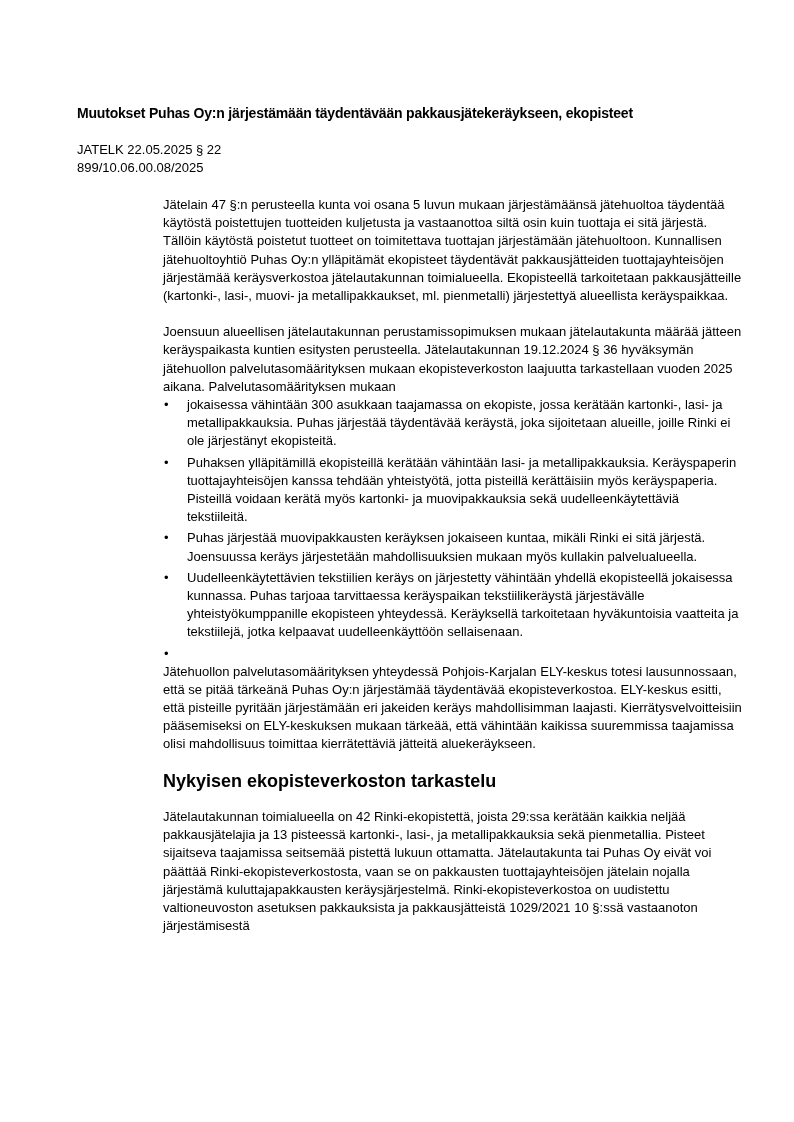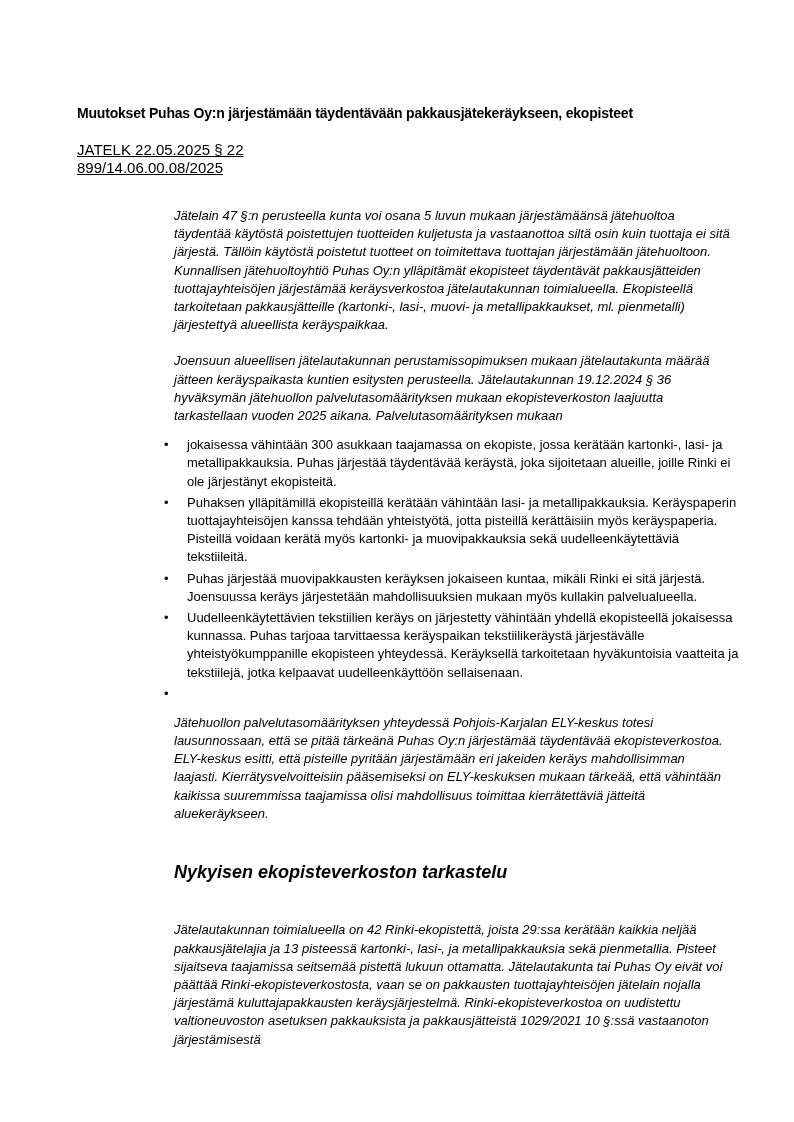--- a/index.html
+++ b/index.html
@@ -5,45 +5,45 @@
   html, body { margin: 0; padding: 0; background: #ffffff; }
   body {
     width: 794px; height: 1122px; position: relative; overflow: hidden;
     font-family: "Liberation Sans", sans-serif; color: #000;
   }
   .page { position: absolute; left: 0; top: 16px; width: 770px; height: 1122px; padding-left: 19px; }
   .title {
     position: absolute; left: 77px; top: 89px;
     font-size: 14px; font-weight: bold; letter-spacing: -0.2px; white-space: nowrap;
   }
-  .meta { position: absolute; left: 77px; top: 125px; font-size: 15px; line-height: 18px; text-decoration: underline; }
+  .meta { position: absolute; left: 77px; top: 125px; font-size: 13px; line-height: 18px; }
   .meta div { white-space: nowrap; }
   .body {
     position: absolute; left: 163px; top: 180px; width: 580px;
     font-size: 13px; line-height: 18.2px;
   }
-  .body p { margin: 11px; font-style: italic; }
+  .body p { margin: 0; }
   .para1 { margin-bottom: 18px !important; }
   ul.bullets { list-style: none; margin: 0; padding: 0; }
   ul.bullets li { position: relative; padding-left: 24px; margin-bottom: 3px; }
   ul.bullets li .dot {
     position: absolute; left: 1px; top: 0; font-size: 13px;
   }
   .gap { height: 18px; }
   .subhead { font-weight: bold; font-size: 18px; margin: 0; }
 </style>
 </head>
 <body>
 
 <div class="page">
   <div class="title">Muutokset Puhas Oy:n järjestämään täydentävään pakkausjätekeräykseen, ekopisteet</div>
 
   <div class="meta">
     <div>JATELK 22.05.2025 § 22</div>
-    <div>899/14.06.00.08/2025</div>
+    <div>899/10.06.00.08/2025</div>
   </div>
 
   <div class="body">
     <p class="para1">Jätelain 47 §:n perusteella kunta voi osana 5 luvun mukaan järjestämäänsä jätehuoltoa täydentää käytöstä poistettujen tuotteiden kuljetusta ja vastaanottoa siltä osin kuin tuottaja ei sitä järjestä. Tällöin käytöstä poistetut tuotteet on toimitettava tuottajan järjestämään jätehuoltoon. Kunnallisen jätehuoltoyhtiö Puhas Oy:n ylläpitämät ekopisteet täydentävät pakkausjätteiden tuottajayhteisöjen järjestämää keräysverkostoa jätelautakunnan toimialueella. Ekopisteellä tarkoitetaan pakkausjätteille (kartonki-, lasi-, muovi- ja metallipakkaukset, ml. pienmetalli) järjestettyä alueellista keräyspaikkaa.</p>
     <p>Joensuun alueellisen jätelautakunnan perustamissopimuksen mukaan jätelautakunta määrää jätteen keräyspaikasta kuntien esitysten perusteella. Jätelautakunnan 19.12.2024 § 36 hyväksymän jätehuollon palvelutasomäärityksen mukaan ekopisteverkoston laajuutta tarkastellaan vuoden 2025 aikana. Palvelutasomäärityksen mukaan</p>
 
     <ul class="bullets">
       <li>
         <span class="dot">•</span>
         <span>jokaisessa vähintään 300 asukkaan taajamassa on ekopiste, jossa kerätään kartonki-, lasi- ja metallipakkauksia. Puhas järjestää täydentävää keräystä, joka sijoitetaan alueille, joille Rinki ei ole järjestänyt ekopisteitä.</span>

